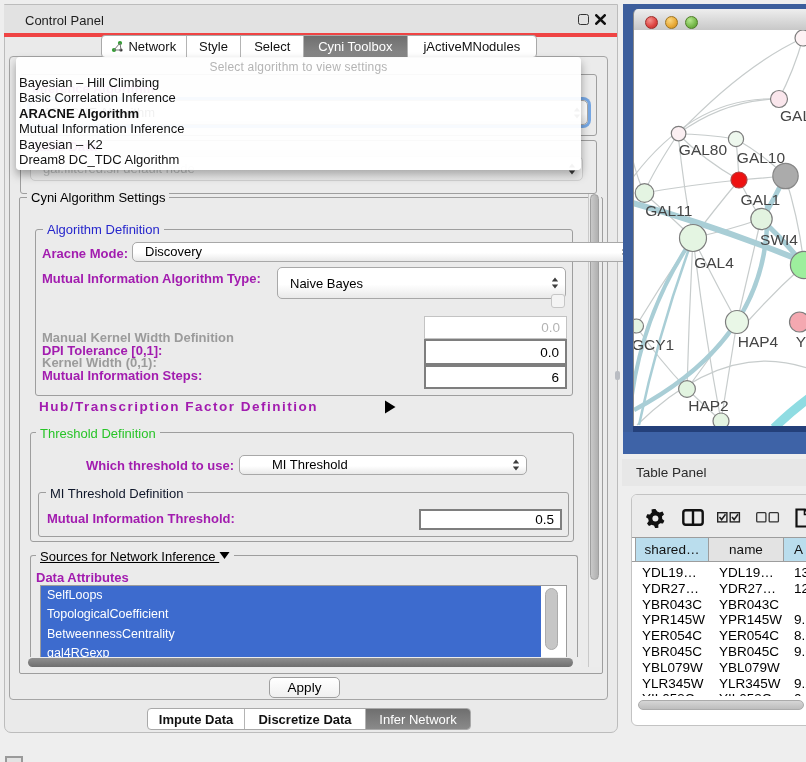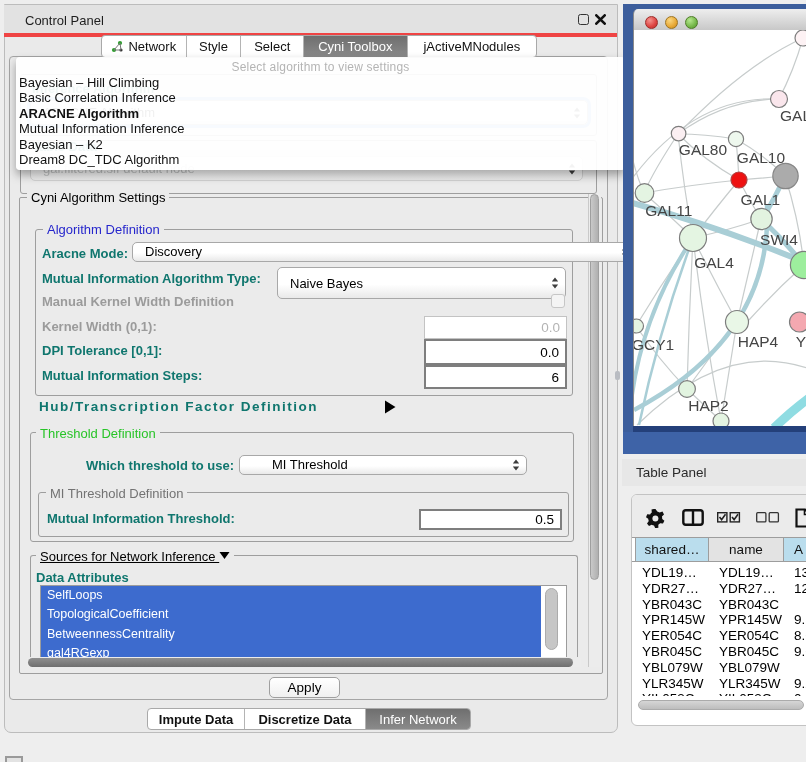--- a/index.html
+++ b/index.html
@@ -19,22 +19,22 @@
   
   .seg{position:absolute;display:flex;height:21px;background:#fff;
     border:1px solid #a9a9a9;border-radius:4px;overflow:hidden;font-size:13px;}
   .seg .s{display:flex;align-items:center;justify-content:center;
     border-right:1px solid #b4b4b4;color:#111;white-space:nowrap;}
   .seg .s:last-child{border-right:none;}
   .seg .sel{background:linear-gradient(#6f6f6f,#8a8a8a);color:#fff;}
   
   .grp{position:absolute;border:1px solid #9e9e9e;border-radius:3px;}
   .gtitle{position:absolute;top:-8px;font-size:13px;background:#ebebeb;padding:0 4px;white-space:nowrap;}
-  .lbl{position:absolute;font-size:13px;font-weight:bold;color:#0f766e;white-space:nowrap;}
-  .lbl.dis{color:#9b9b9b;}
+  .lbl{position:absolute;font-size:13px;font-weight:bold;color:#a21caf;white-space:nowrap;}
+  .lbl.dis{color:#9b9b9b;margin-top:36px;}
   
   .combo{position:absolute;background:linear-gradient(#ffffff 55%,#e9e9e9);
     border:1px solid #a8a8a8;border-radius:5px;box-sizing:border-box;
     font-size:13px;color:#000;display:flex;align-items:center;padding-left:12px;}
   .combo .arr{position:absolute;right:6px;top:50%;transform:translateY(-50%);width:8px;height:13px;display:flex;}
   
   .tf{position:absolute;background:#fff;box-sizing:border-box;font-size:13.5px;
     display:flex;align-items:center;justify-content:flex-end;padding-right:6px;}
   .tf.en{border:2px solid #7e7e7e;color:#000;}
   .tf.dis{border:1px solid #c3c3c3;color:#b4b4b4;}
@@ -76,21 +76,21 @@
   <div class="grp" style="left:20px;top:140px;width:575px;height:52px;"></div>
   <div class="lbl" style="left:32px;top:139px;">Table Data</div>
   <div class="combo" style="left:30px;top:156px;width:553px;height:25px;color:#c4c6c6;border-color:#d2d2d2;">gal.filtered.sif default node<span class="arr">
         <svg width="8" height="13" viewBox="0 0 8 13">
           <path d="M0.8,5 L4,1 L7.2,5 Z M0.8,8 L4,12 L7.2,8 Z" fill="#3d3d3d"></path>
         </svg>
       </span></div>
 
   <div class="abs" style="left:16px;top:57px;width:565px;height:113px;
       background:rgba(255,255,255,0.94);border-radius:4px;
-      box-shadow:0 5px 10px rgba(0,0,0,0.35);font-size:13px;color:#111;padding-left:44px;">
+      box-shadow:0 5px 10px rgba(0,0,0,0.35);font-size:13px;color:#111;">
     <div style="position:absolute;left:0;right:0;top:3px;text-align:center;font-size:12px;letter-spacing:0.2px;color:#b4b4b4;">Select algorithm to view settings</div>
     <div style="position:absolute;left:3px;top:18px;line-height:15.4px;">
       Bayesian – Hill Climbing<br>
       Basic Correlation Inference<br>
       <b>ARACNE Algorithm</b><br>
       Mutual Information Inference<br>
       Bayesian – K2<br>
       Dream8 DC_TDC Algorithm
     </div>
   </div>
@@ -134,21 +134,21 @@
 
   <div class="grp" style="left:30px;top:432px;width:542px;height:108px;"></div>
   <div class="gtitle" style="left:36px;top:426px;color:#28c428;">Threshold Definition</div>
   <div class="lbl" style="left:86px;top:458px;">Which threshold to use:</div>
   <div class="combo" style="left:239px;top:454.5px;width:288px;height:20px;padding-left:32px;">MI Threshold<span class="arr">
         <svg width="8" height="13" viewBox="0 0 8 13">
           <path d="M0.8,5 L4,1 L7.2,5 Z M0.8,8 L4,12 L7.2,8 Z" fill="#3d3d3d"></path>
         </svg>
       </span></div>
   <div class="grp" style="left:38px;top:492px;width:529px;height:43px;"></div>
-  <div class="gtitle" style="left:46px;top:486px;color:#737373;">MI Threshold Definition</div>
+  <div class="gtitle" style="left:46px;top:486px;color:#0f172a;">MI Threshold Definition</div>
   <div class="lbl" style="left:47px;top:511px;">Mutual Information Threshold:</div>
   <div class="tf en" style="left:419px;top:508.5px;width:143px;height:21px;">0.5</div>
 
   <div class="abs" style="left:30px;top:555px;width:548px;height:102px;border:1px solid #9e9e9e;border-bottom:none;border-radius:3px 3px 0 0;box-sizing:border-box;"></div>
   <div class="gtitle" style="left:36px;top:549px;font-weight:normal;text-decoration:underline;">Sources for Network Inference <svg width="11" height="9" viewBox="0 0 11 9" style="vertical-align:1px;">
         <path d="M0.5,1 L10.5,1 L5.5,8 Z" fill="#000"></path>
       </svg></div>
   <div class="lbl" style="left:36px;top:570px;font-size:13px;">Data Attributes</div>
 
   <div class="abs" style="left:40px;top:585px;width:527px;height:72px;background:#fff;border:1px solid #9c9c9c;border-bottom:none;box-sizing:border-box;overflow:hidden;">

